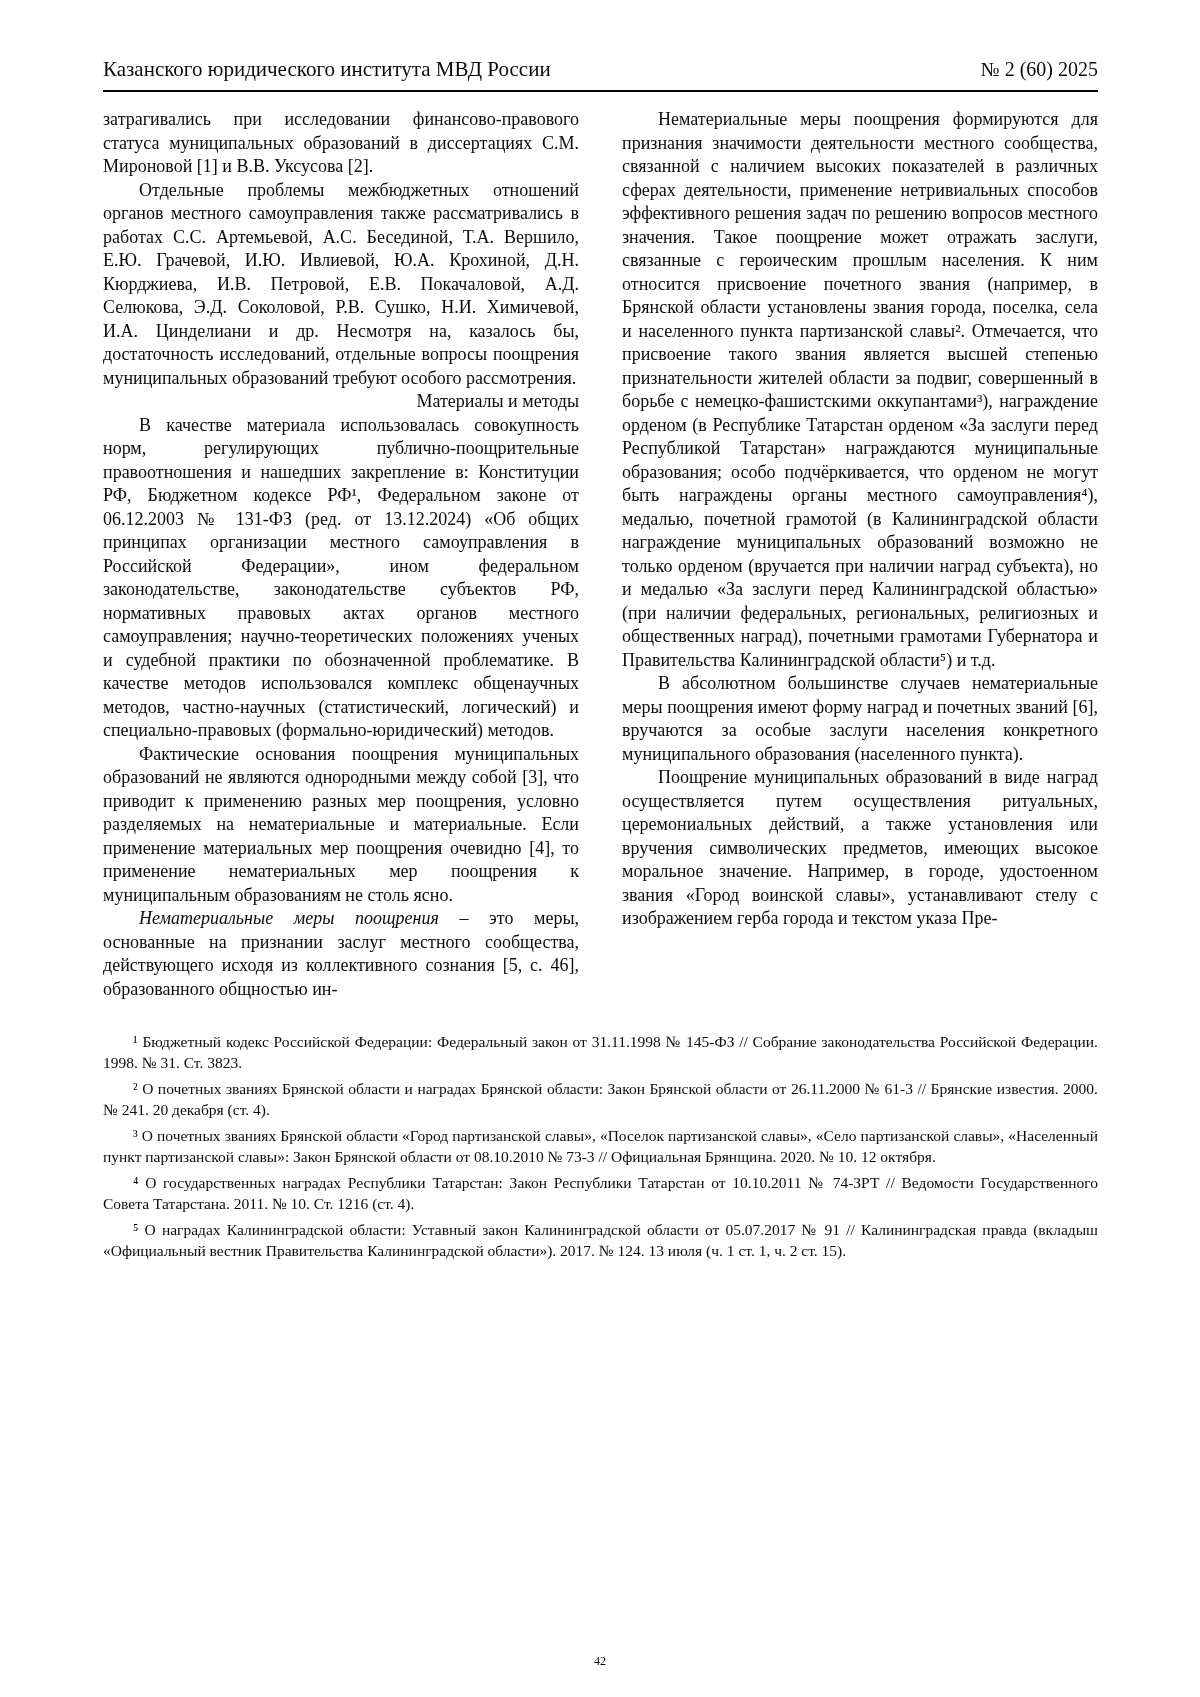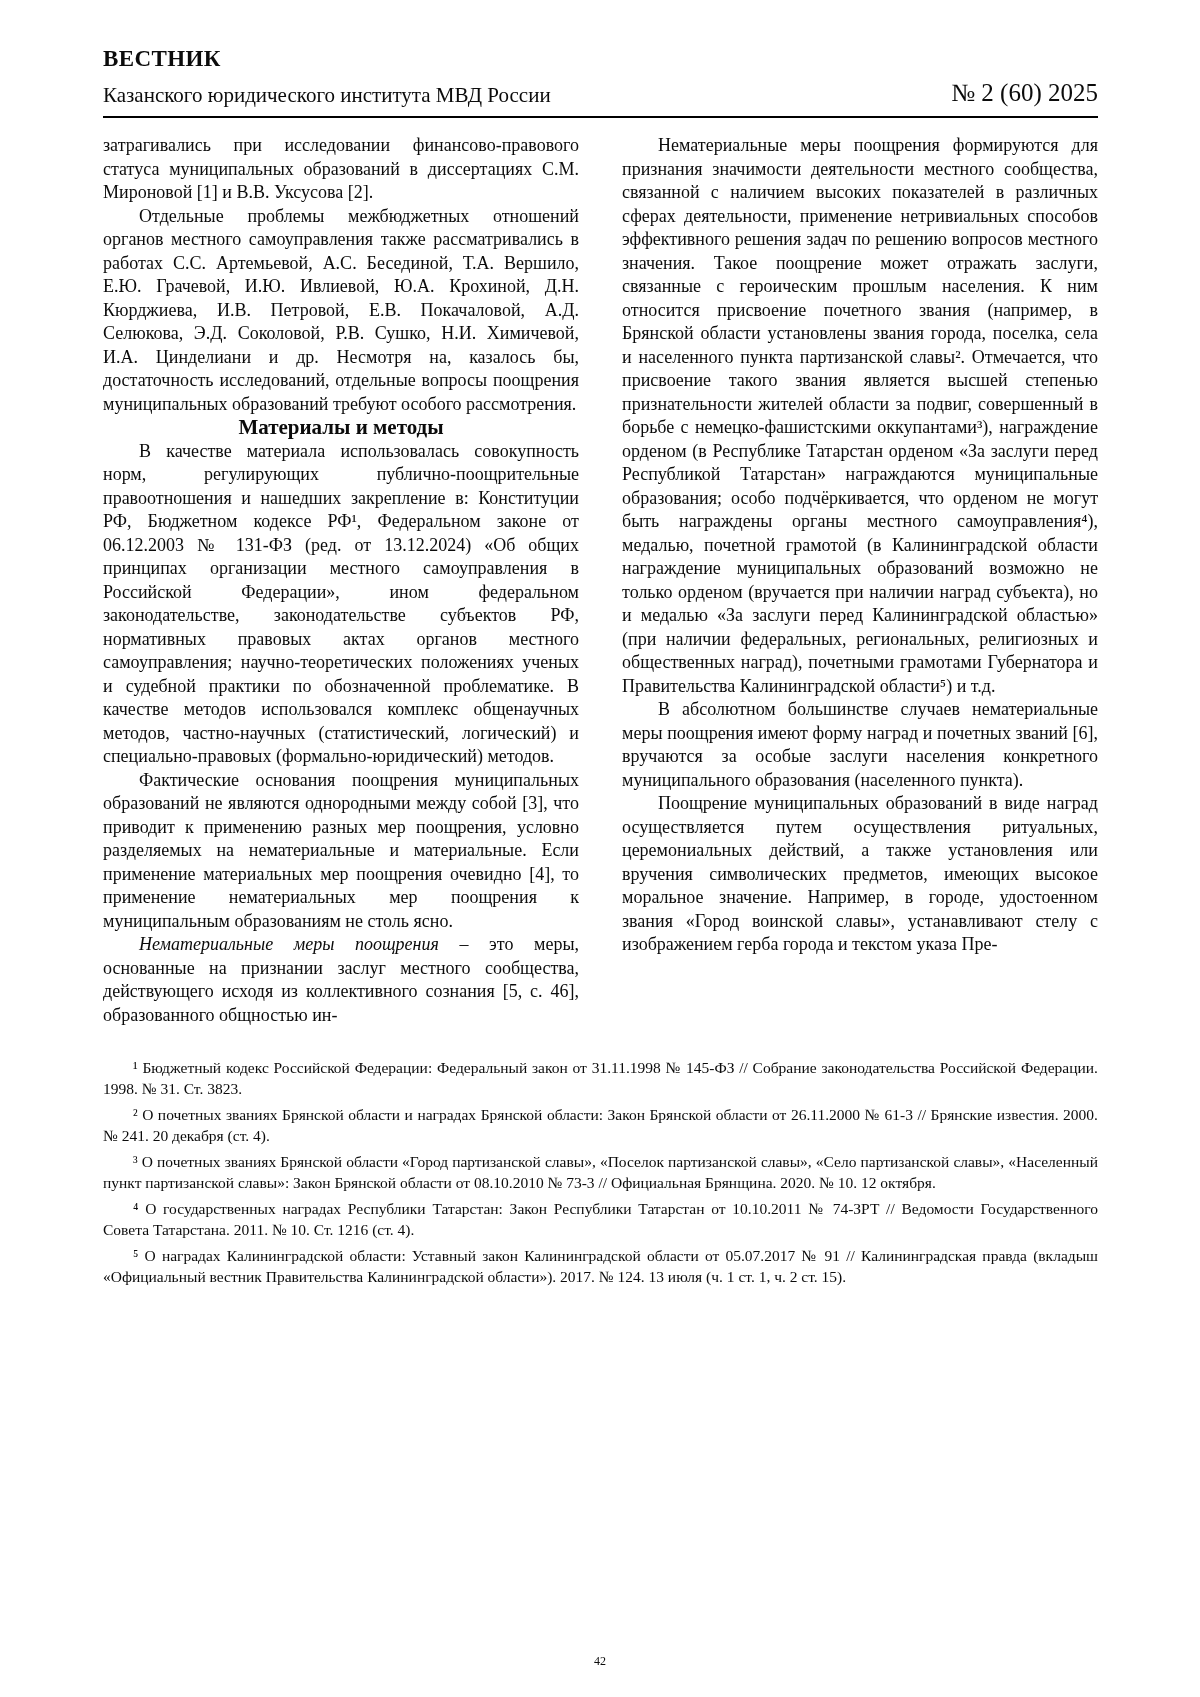--- a/index.html
+++ b/index.html
@@ -11,37 +11,37 @@
     margin: 0 auto;
     background: #ffffff;
     color: #0b0b0b;
     font-family: "Liberation Serif", serif;
     padding: 46px 102px 0 103px;
     overflow: hidden;
   }
   .header { display: flex; justify-content: space-between; align-items: flex-end; }
   .journal-title { font-size: 23px; font-weight: bold; letter-spacing: 0.4px; }
   .journal-subtitle { font-size: 21px; font-weight: normal; margin-top: 11px; }
-  .issue { font-size: 25px; font-weight: normal; padding-bottom: 1px; white-space: nowrap; }
+  .issue { font-size: 20px; font-weight: normal; padding-bottom: 1px; white-space: nowrap; }
   .header-rule { border-bottom: 2.5px solid #000; margin-top: 8px; }
   .columns { display: flex; gap: 43px; margin-top: 16px; }
   .col {
     flex: 1;
     font-size: 18px;
     line-height: 23.5px;
     text-align: justify;
     hyphens: auto;
   }
   .para { text-indent: 0; }
   .para.indent { text-indent: 36px; }
   .section-heading {
-    font-size: 21px;
+    font-size: 18px;
     line-height: 23.5px;
-    font-weight: bold;
-    text-align: center;
+    font-weight: normal;
+    text-align: right;
   }
   em { font-style: italic; }
   .footnotes {
     margin-top: 30px;
     font-size: 15.5px;
     line-height: 21px;
     text-align: justify;
     hyphens: auto;
   }
   .footnote { text-indent: 30px; margin-bottom: 5px; }
@@ -54,21 +54,20 @@
     font-size: 12px;
   }
 </style>
 </head>
 <body>
 
 <div class="page">
 
   <header class="header">
     <div class="header-left">
-      <div class="journal-title">ВЕСТНИК</div>
       <div class="journal-subtitle">Казанского юридического института МВД России</div>
     </div>
     <div class="issue">№ 2 (60) 2025</div>
   </header>
 
   <div class="header-rule"></div>
 
   <main class="columns">
     <div class="col" id="col-left">
         <p class="para">затрагивались при исследовании финансово-правового статуса муниципальных образований в диссертациях С.М. Мироновой [1] и В.В. Уксусова [2].</p>

